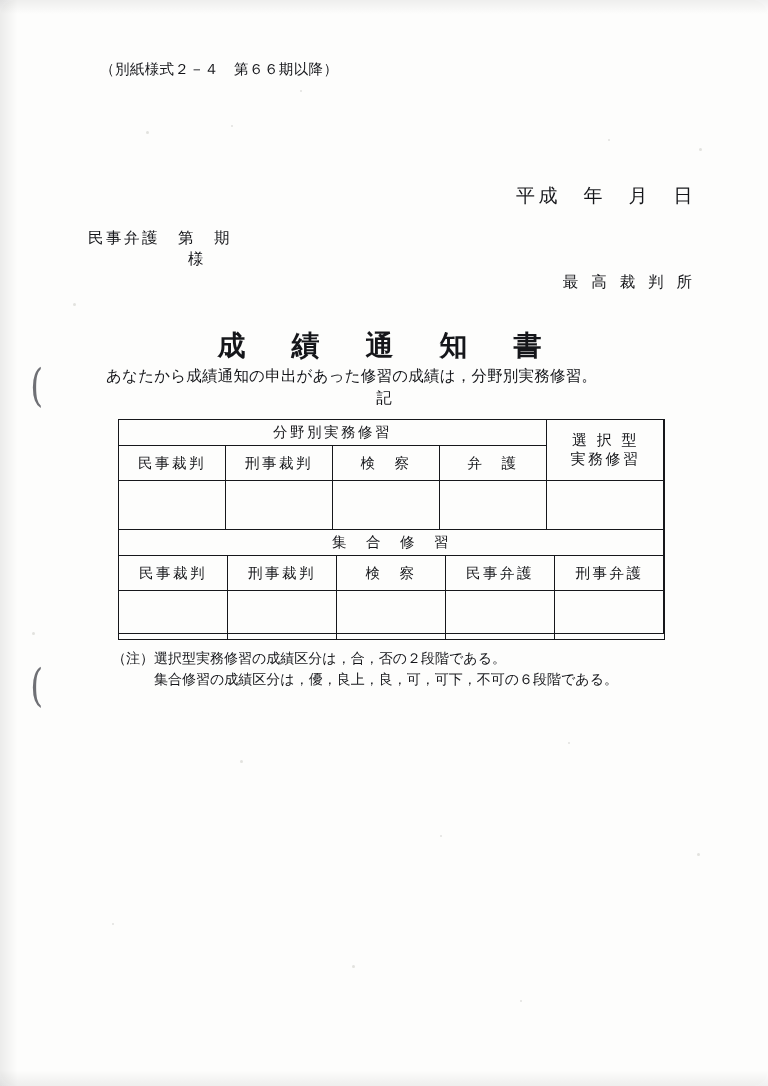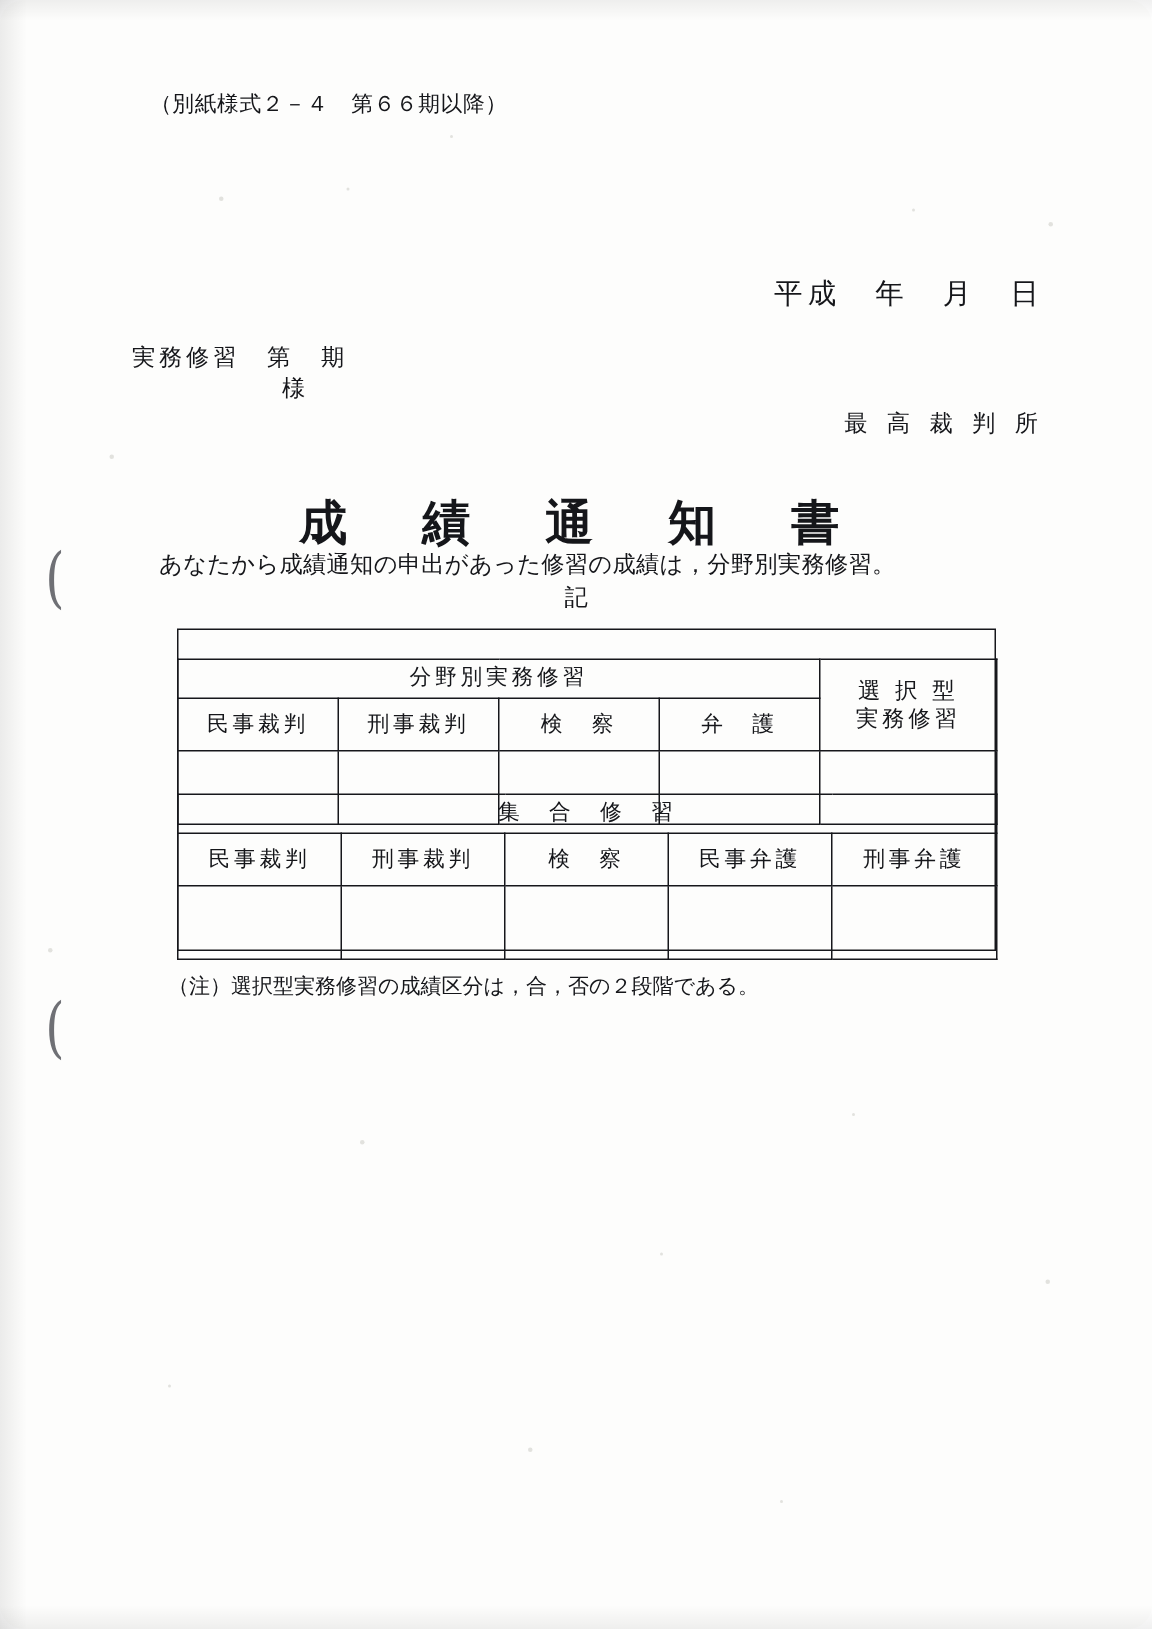--- a/index.html
+++ b/index.html
@@ -75,21 +75,21 @@
     letter-spacing: 4px;
     white-space: nowrap;
   }
 
   .doc-title {
     position: absolute;
     left: 0;
     right: 0;
     top: 327px;
     text-align: center;
-    font-size: 32px;
+    font-size: 28px;
     font-weight: 700;
     letter-spacing: 9px;
   }
 
   .lead-text {
     position: absolute;
     left: 106px;
     top: 366px;
     font-size: 15.5px;
     letter-spacing: .2px;
@@ -104,21 +104,20 @@
     text-align: center;
     font-size: 15.5px;
   }
 
   
   .table-wrap {
     position: absolute;
     left: 118px;
     top: 419px;
     width: 542px;
-    margin-top: 20px;
   }
   table.grid {
     border-collapse: collapse;
     table-layout: fixed;
     width: 100%;
     font-size: 14.5px;
   }
   table.grid td {
     border: 1.6px solid #16171b;
     text-align: center;
@@ -219,21 +218,21 @@
   <div class="speckle" style="left:112px;top:923px;width:2px;height:2px;"></div>
   <div class="speckle" style="left:352px;top:965px;width:3px;height:3px;"></div>
   <div class="speckle" style="left:520px;top:1000px;width:2px;height:2px;"></div>
   <div class="speckle" style="left:300px;top:90px;width:2px;height:2px;"></div>
   <div class="speckle" style="left:440px;top:835px;width:2px;height:2px;"></div>
 
   <div class="form-code">（別紙様式２－４　第６６期以降）</div>
 
   <div class="date-line">平成　年　月　日</div>
 
-  <div class="term-line">実務修習　第　期</div>
+  <div class="term-line">民事弁護　第　期</div>
   <div class="addressee-line">様</div>
 
   <div class="issuer-line">最 高 裁 判 所</div>
 
   <div class="doc-title">成　績　通　知　書</div>
 
   <div class="lead-text">あなたから成績通知の申出があった修習の成績は，分野別実務修習。</div>
 
   <div class="ki-mark">記</div>
 
@@ -301,19 +300,20 @@
       </tbody>
     </table>
   </div>
 
   <div class="outer-frame"></div>
 
   <div class="notes">
     <span class="note-label">（注）</span>
     <div class="note-lines">
       <div>選択型実務修習の成績区分は，合，否の２段階である。</div>
+      <div>集合修習の成績区分は，優，良上，良，可，可下，不可の６段階である。</div>
     </div>
   </div>
 
   <div class="paren-mark" style="left:28px;top:360px;">(</div>
   <div class="paren-mark" style="left:28px;top:660px;">(</div>
 
 </div>
 
 </body></html>

